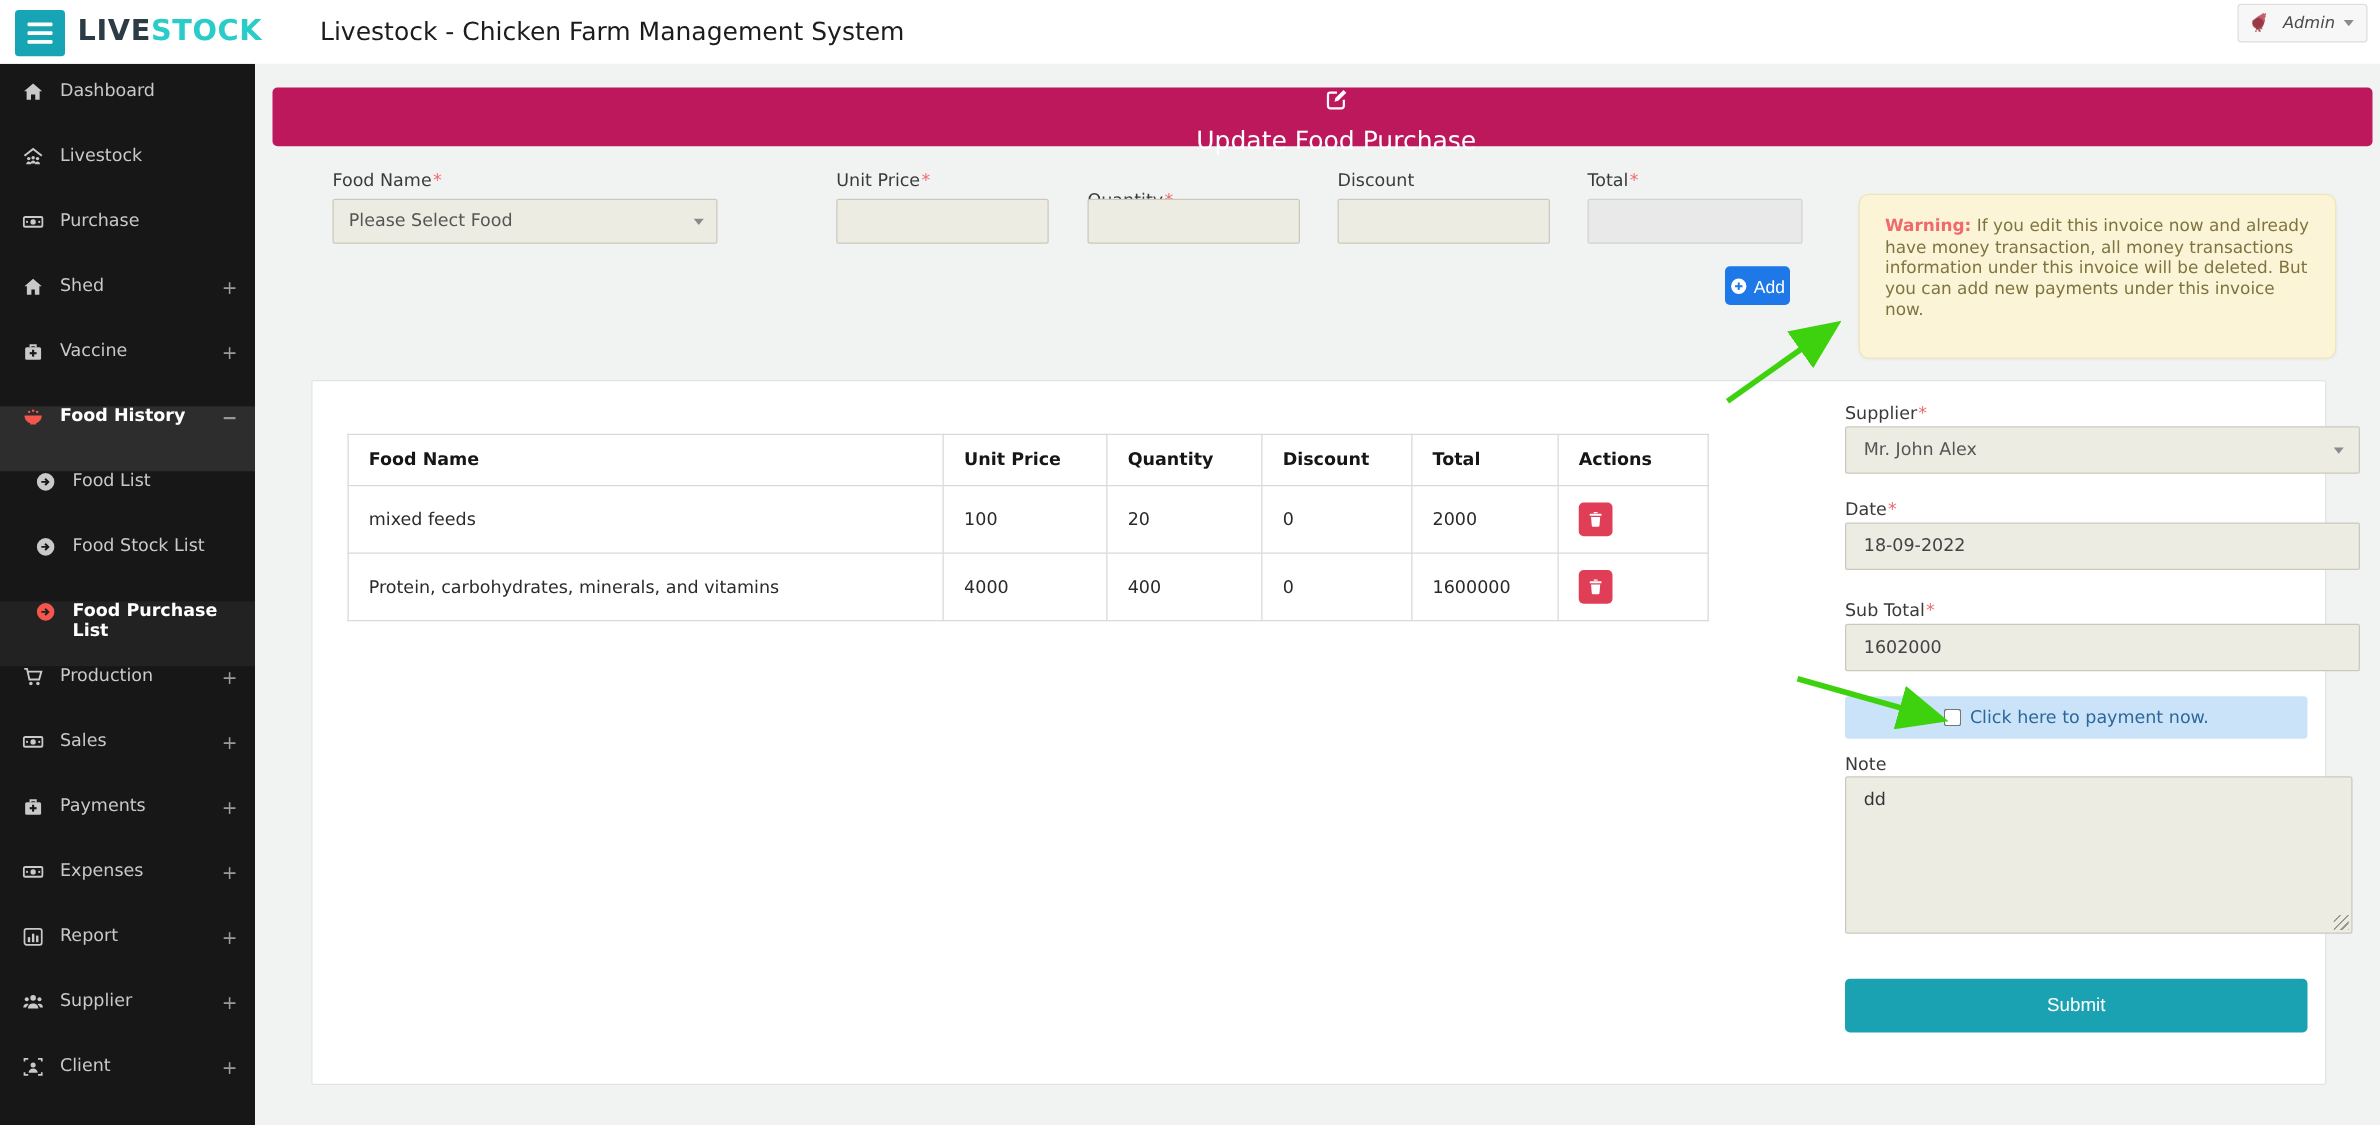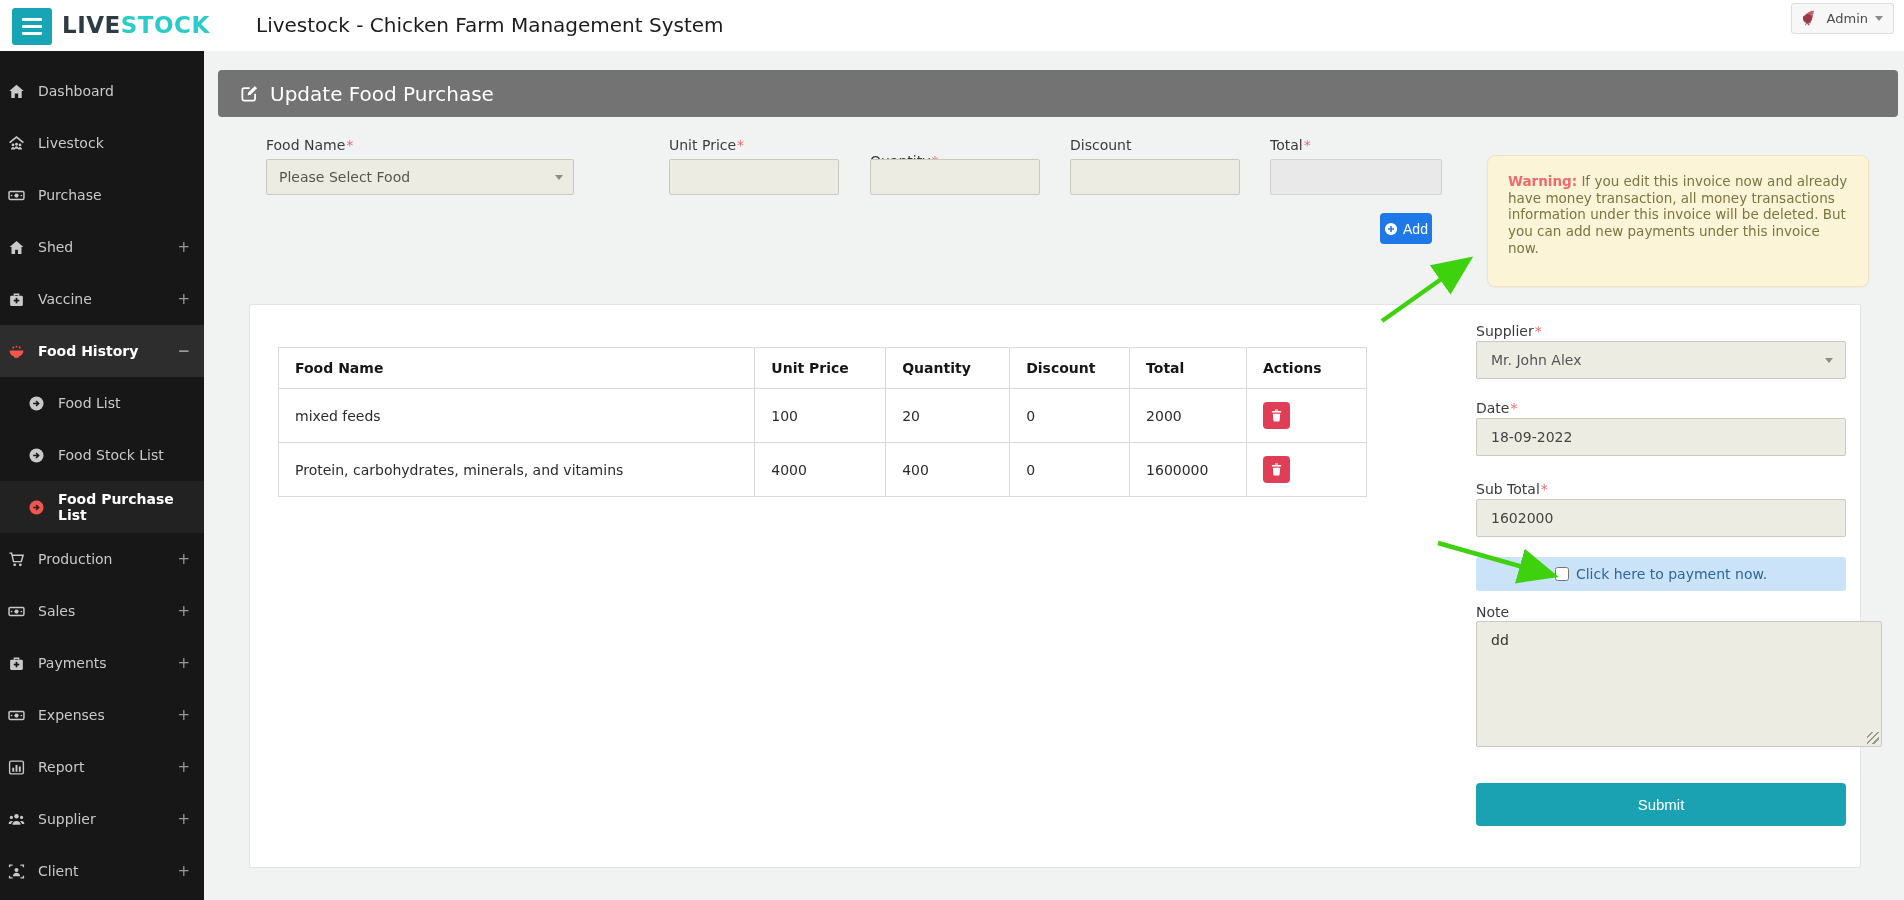--- a/index.html
+++ b/index.html
@@ -13,43 +13,43 @@
     justify-content:center; align-items:center; gap:4px; }
   .hamburger i { display:block; width:20px; height:3px; background:#fff; border-radius:1px; }
   .logo { position:absolute; left:62px; top:0; height:51px; line-height:51px; font-size:23px;
     font-weight:bold; letter-spacing:.5px; }
   .logo .live { color:#2c3b44; }
   .logo .stock { color:#29ccc9; }
   .header-title { position:absolute; left:256px; top:0; height:51px; line-height:51px;
     font-size:20px; color:#1c1c1c; }
   .admin-btn { position:absolute; right:10px; top:3px; height:31px; padding:0 10px 0 8px;
     background:#f7f7f7; border:1px solid #ddd; border-radius:3px; display:flex; align-items:center;
-    gap:7px; cursor:pointer; font-size:13px; color:#4a4a4a; }
+    gap:7px; cursor:pointer; font-size:13px; color:#4a4a4a;font-style:italic; }
   .caret-down { width:0; height:0; border-left:4px solid transparent; border-right:4px solid transparent;
     border-top:5px solid #8b8b8b; display:inline-block; }
 
   
   .sidebar { position:absolute; left:0; top:51px; width:204px; height:849px; background:#171717;
     padding-top:14px; z-index:4; }
-  .sb-item { position:relative; height:52px; display:flex; align-items:center; padding:0 8px;
+  .sb-item { position:relative; height:52px; display:flex; padding:0 18px;
     color:#c9c9c9; font-size:14px; cursor:pointer; }
   .sb-item .sb-icon { width:17px; height:17px; margin-right:13px; flex:0 0 17px; display:flex;
     align-items:center; justify-content:center; }
   .sb-item svg { width:17px; height:17px; }
   .sb-plus { position:absolute; right:14px; color:#9a9a9a; font-size:15px; }
   .sb-item.parent-active { background:#2d2d2d; color:#ffffff; font-weight:bold; }
   .sb-item.sub { padding-left:28px; }
   .sb-item.sub-active { background:#222222; color:#ffffff; font-weight:bold; }
   .ic-red { color:#f4564c; }
   .ic-gray { color:#c9c9c9; }
 
   
   .main { position:absolute; left:204px; top:51px; width:1700px; height:849px; background:#f1f3f3; }
-  .titlebar { position:absolute; left:14px; top:19px; width:1680px; height:47px; background:#737373;
-    border-radius:4px; display:flex; align-items:center; padding-left:22px; gap:11px; }
+  .titlebar { position:absolute; left:14px; top:19px; width:1680px; height:47px; background:#be185d;
+    border-radius:4px; display:flex; align-items:center; padding-left:22px; gap:11px;flex-direction:column; }
   .titlebar .t-text { color:#ffffff; font-size:20px; }
 
   .f-label { position:absolute; font-size:14px; color:#3a3a3a; height:18px; white-space:nowrap; }
   .req { color:#f0696c; margin-left:1px; }
   .f-input { position:absolute; height:36px; background:#edece2; border:1px solid #cbc9bd;
     border-radius:2px; font-size:14px; color:#444; line-height:34px; padding:0 12px; }
   .f-input.disabled { background:#e9e9e9; border-color:#d2d2d2; }
   .f-select { position:absolute; height:36px; background:#edece2; border:1px solid #cbc9bd;
     border-radius:2px; font-size:14px; color:#555; line-height:34px; padding:0 26px 0 12px;
     cursor:pointer; }
@@ -72,21 +72,21 @@
     font-size:14px; color:#2b2b2b; }
   .ptable th, .ptable td { border:1px solid #d9d9d9; text-align:left; padding:0 16px; }
   .ptable th { height:41px; font-weight:bold; color:#161616; }
   .ptable td { height:54px; }
   .del-btn { width:27px; height:27px; background:#e03e56; border:none; border-radius:4px;
     cursor:pointer; display:flex; align-items:center; justify-content:center; }
   .del-btn svg { width:15px; height:15px; }
 
   
   .rcol-label { position:absolute; font-size:14px; color:#3a3a3a; white-space:nowrap; }
-  .rcol-field { position:absolute; left:1226px; width:370px; height:38px; background:#edece2;
+  .rcol-field { position:absolute; left:1226px; width:412px; height:38px; background:#edece2;
     border:1px solid #cbc9bd; border-radius:2px; font-size:14px; color:#444; line-height:36px;
     padding:0 14px; }
   .rcol-select { cursor:pointer; color:#555; }
   .rcol-select .caret-down { position:absolute; right:12px; top:16px; }
   .pay-row { position:absolute; left:1226px; top:252px; width:370px; height:34px; background:#cbe3f8;
     border-radius:3px; display:flex; align-items:center; justify-content:center; gap:7px;
     font-size:14px; color:#2c679c; cursor:pointer; }
   .pay-row input { width:14px; height:14px; accent-color:#ffffff; cursor:pointer; }
   .note-area { position:absolute; left:1226px; top:316px; width:406px; height:126px; background:#edece2;
     border:1px solid #cbc9bd; border-radius:2px; font-size:14px; color:#333; padding:10px 14px; }

